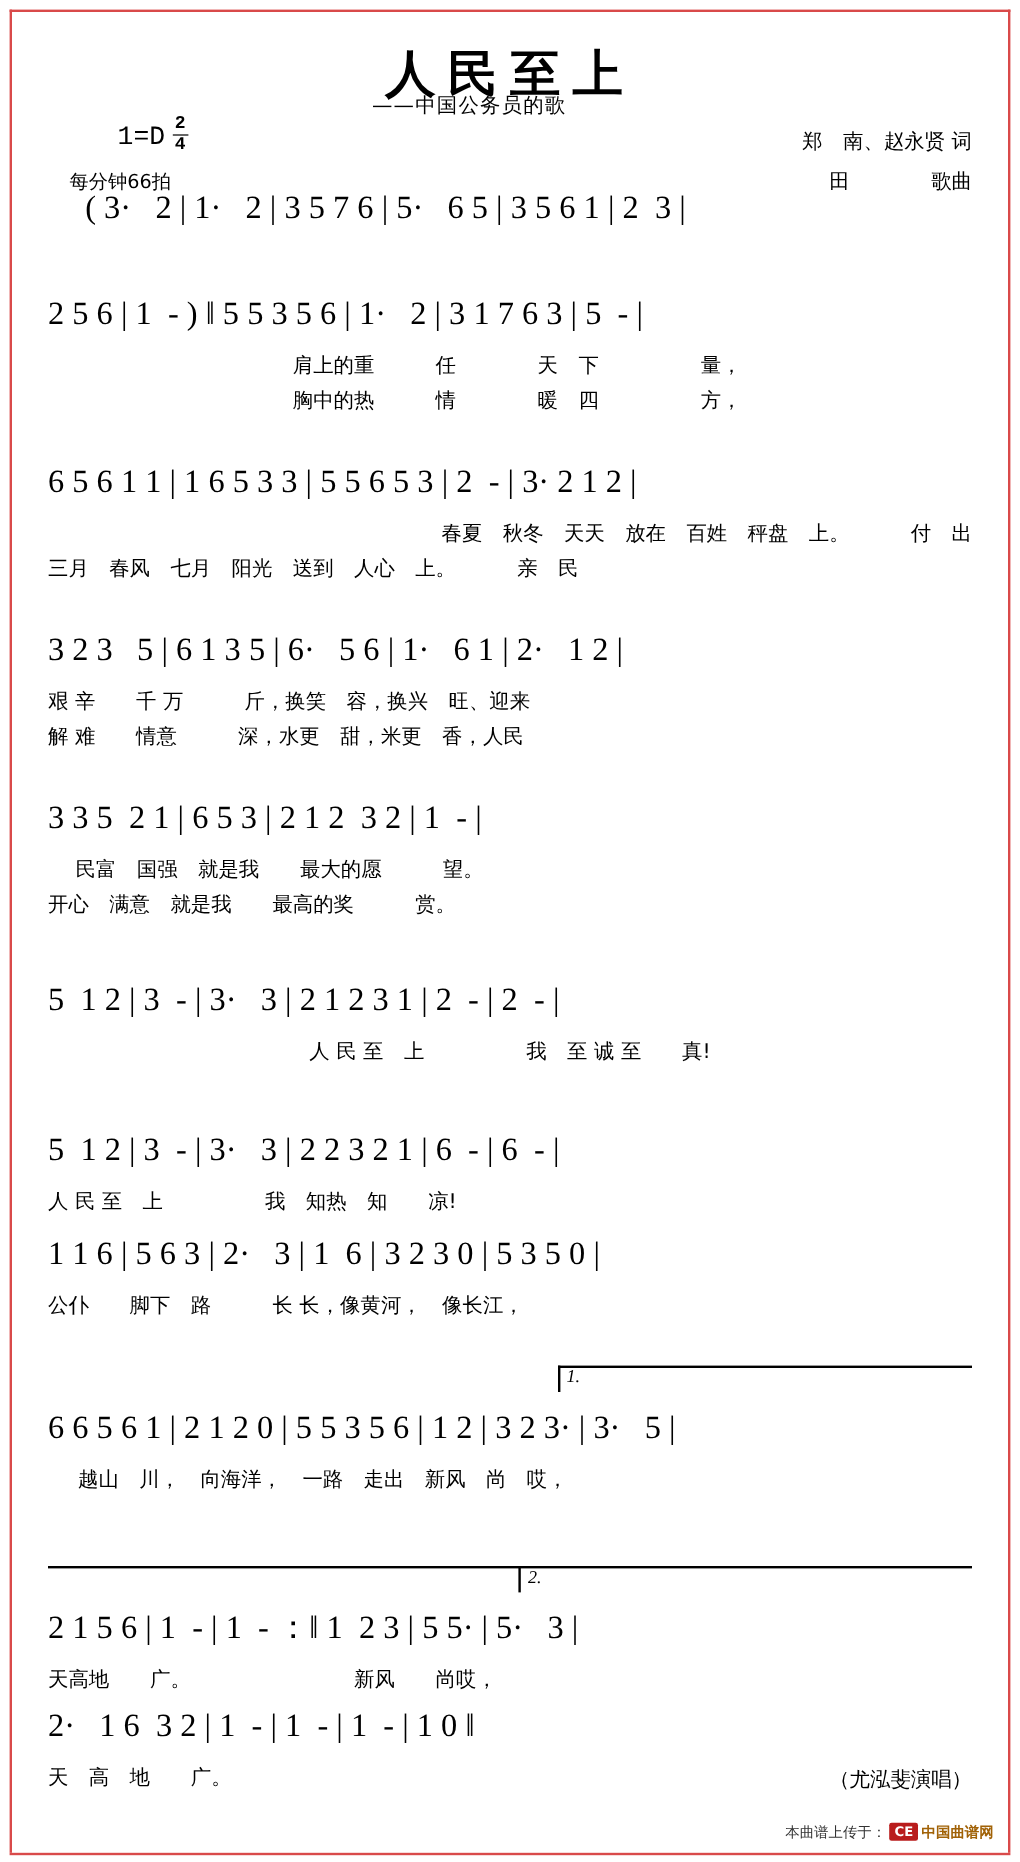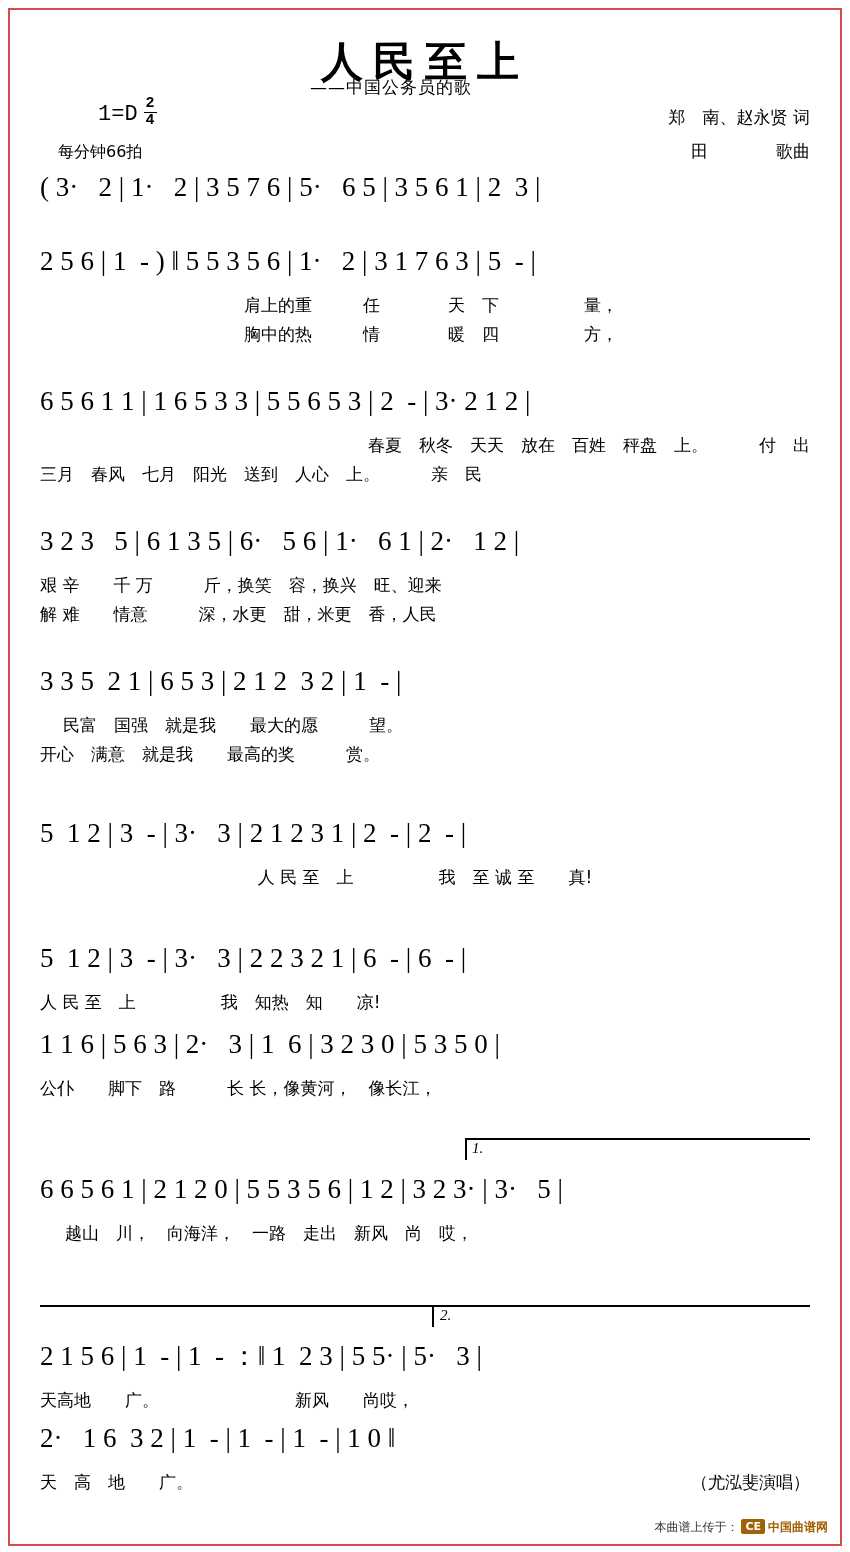--- a/index.html
+++ b/index.html
@@ -117,21 +117,21 @@
   .source {
     position: absolute;
     right: 22px;
     bottom: 16px;
     font-family: "DejaVu Sans", sans-serif;
     font-size: 12px;
     color: #333;
   }
   .source .logo {
     display: inline-block;
-    background: #a16207;
+    background: #b91c1c;
     color: #fff;
     font-weight: bold;
     font-size: 11px;
     padding: 1px 4px;
     border-radius: 2px;
     margin: 0 3px;
     vertical-align: 1px;
   }
   .source .sitename { color: #a16207; font-weight: bold; }
 </style>
@@ -150,21 +150,21 @@
 
   <div class="keysig">
     <span>1=D</span><span class="frac"><span class="num">2</span><span class="den">4</span></span>
   </div>
 
   <div class="tempo">每分钟66拍</div>
 
   <div class="credit" id="credit1">郑　南、赵永贤 词</div>
   <div class="credit" id="credit2">田　　　　歌曲</div>
 
-  <div class="system" style="top:174px;">
+  <div class="system" style="top:160px;margin-left:31px;">
     <div class="notes">( 3·   2 | 1·   2 | 3 5 7 6 | 5·   6 5 | 3 5 6 1 | 2  3 |</div>
   </div>
 
   <div class="system" style="top:248px;">
     <div class="notes">2 5 6 | 1  - ) ‖ 5 5 3 5 6 | 1·   2 | 3 1 7 6 3 | 5  - |</div>
     <div class="lyric" style="margin-top:22px;">　　　　　　　　　　　　肩上的重　　　任　　　　天　下　　　　　量，</div>
     <div class="lyric" style="margin-top:12px;">　　　　　　　　　　　　胸中的热　　　情　　　　暖　四　　　　　方，</div>
   </div>
 
   <div class="system" style="top:388px;">

